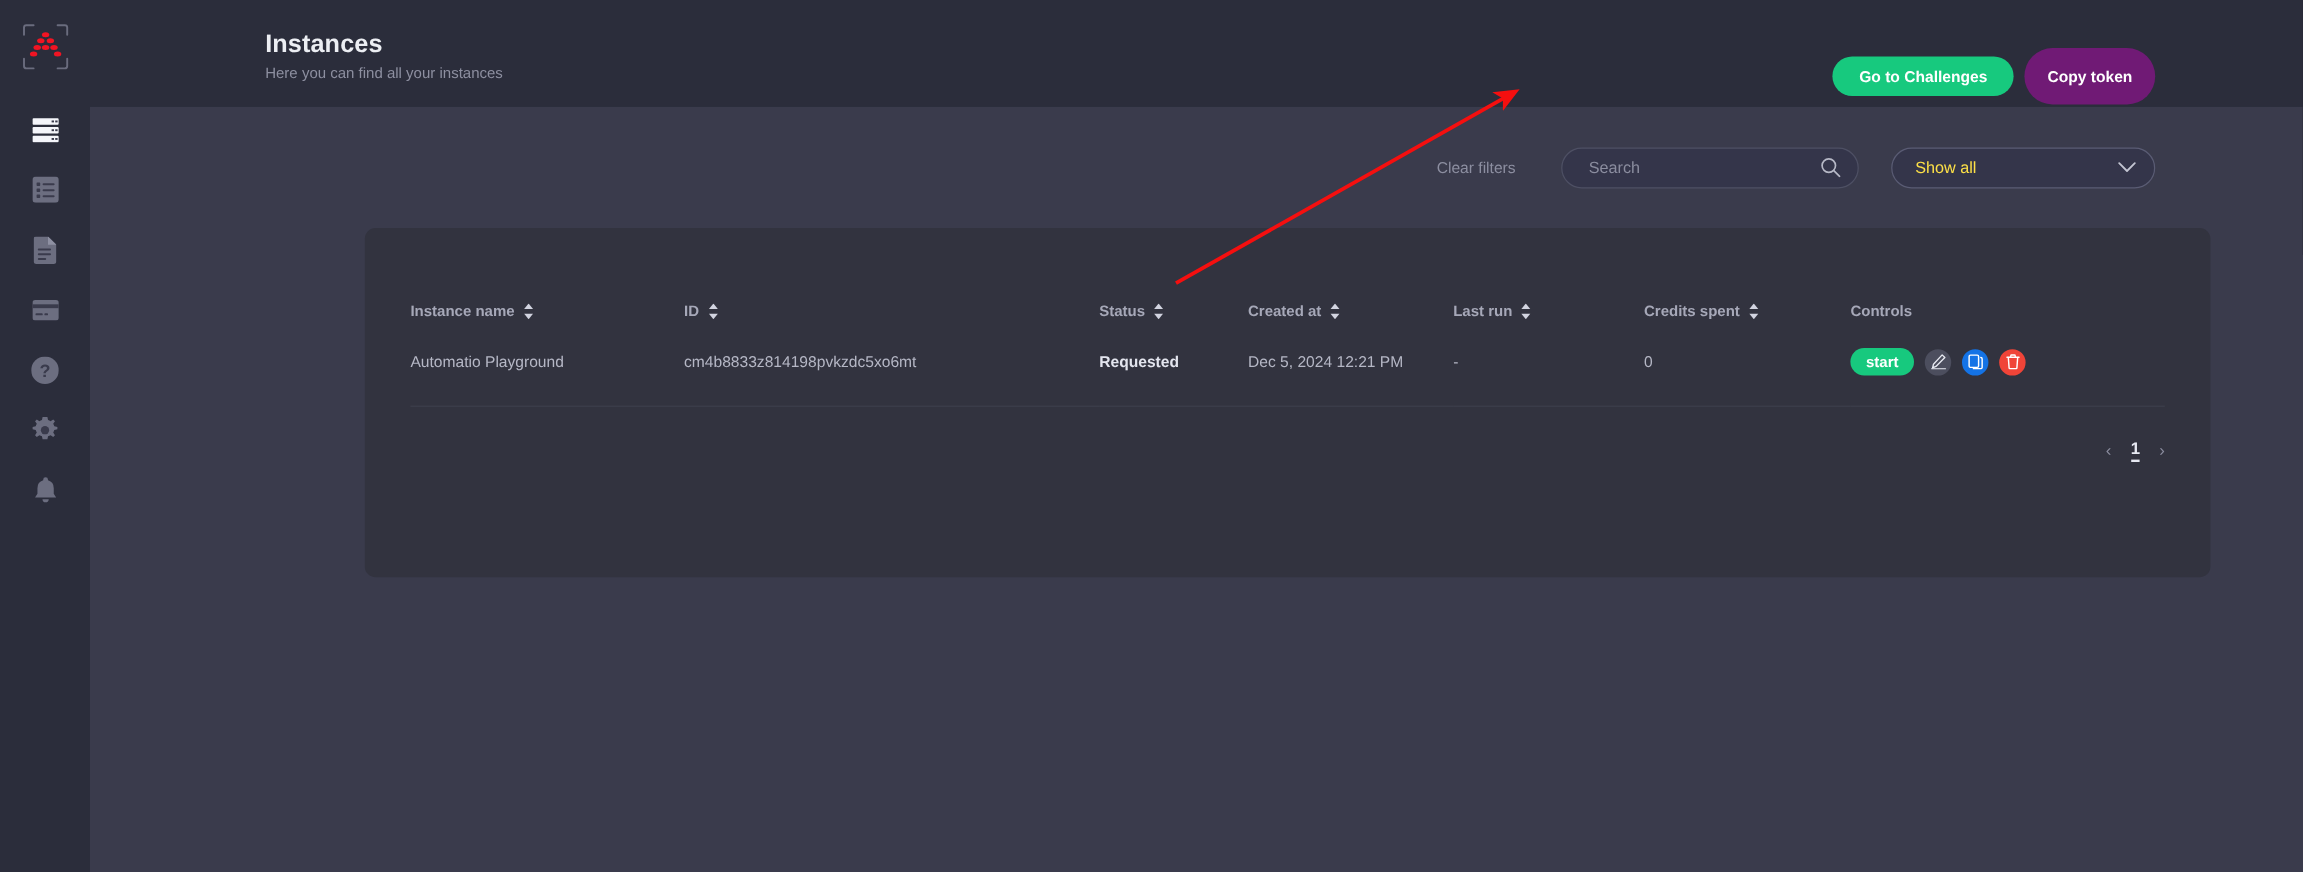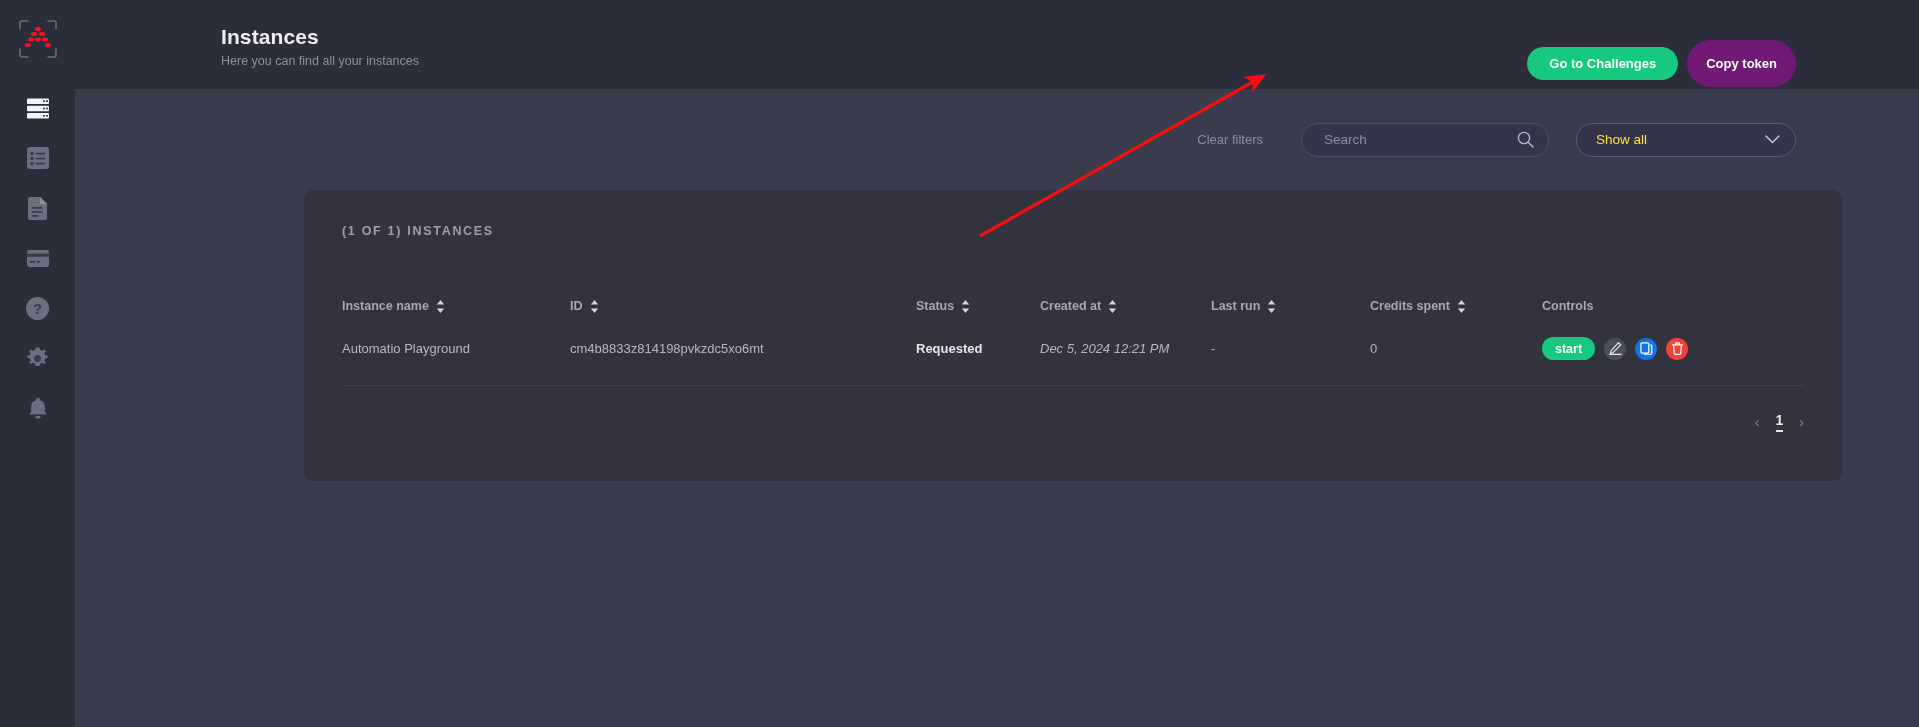--- a/index.html
+++ b/index.html
@@ -122,21 +122,21 @@
     border-bottom:1px solid #3e3f4c;
   }
   .col-name { width:228px; }
   .col-id   { width:346px; }
   .col-status { width:124px; }
   .col-created { width:171px; }
   .col-lastrun { width:159px; }
   .col-credits { width:172px; }
   .col-controls { width:auto; }
   .status-txt { color:#e3e5ee; font-weight:bold; font-size:13px; }
-  .created-txt { line-height:22px;font-style:italic; }
+  .created-txt { line-height:22px; }
   .controls { display:flex; align-items:center; gap:9px; }
   .pill-start {
     background:#17c97e; color:#ffffff; border:none; border-radius:20px;
     height:23px; padding:0 13px; font-size:12.5px; font-weight:bold;
     cursor:pointer; font-family:"Liberation Sans", sans-serif;
     display:flex; align-items:center; justify-content:center;
   }
   .circ {
     width:22px; height:22px; border-radius:50%; border:none; cursor:pointer;
     display:flex; align-items:center; justify-content:center;
@@ -303,21 +303,20 @@
 
         <div class="select-box">
           <span class="sel-val">Show all</span>
           <svg width="15" height="9" viewBox="0 0 15 9">
             <path d="M1 1 L7.5 7.5 L14 1" stroke="#c3c5d2" stroke-width="1.5" fill="none" stroke-linecap="round" stroke-linejoin="round"></path>
           </svg>
         </div>
       </div>
 
       <div class="card">
-        <div class="card-heading">(1 OF 1) INSTANCES</div>
 
         <table>
           <thead>
             <tr>
               <th class="col-name">
                 <span class="th-inner">
                   <span>Instance name</span>
                   <svg width="9" height="13" viewBox="0 0 9 13">
                     <path d="M4.5 0 L8.2 4.6 H0.8 Z" fill="#d2d4e0"></path>
                     <path d="M4.5 13 L8.2 8.4 H0.8 Z" fill="#d2d4e0"></path>

